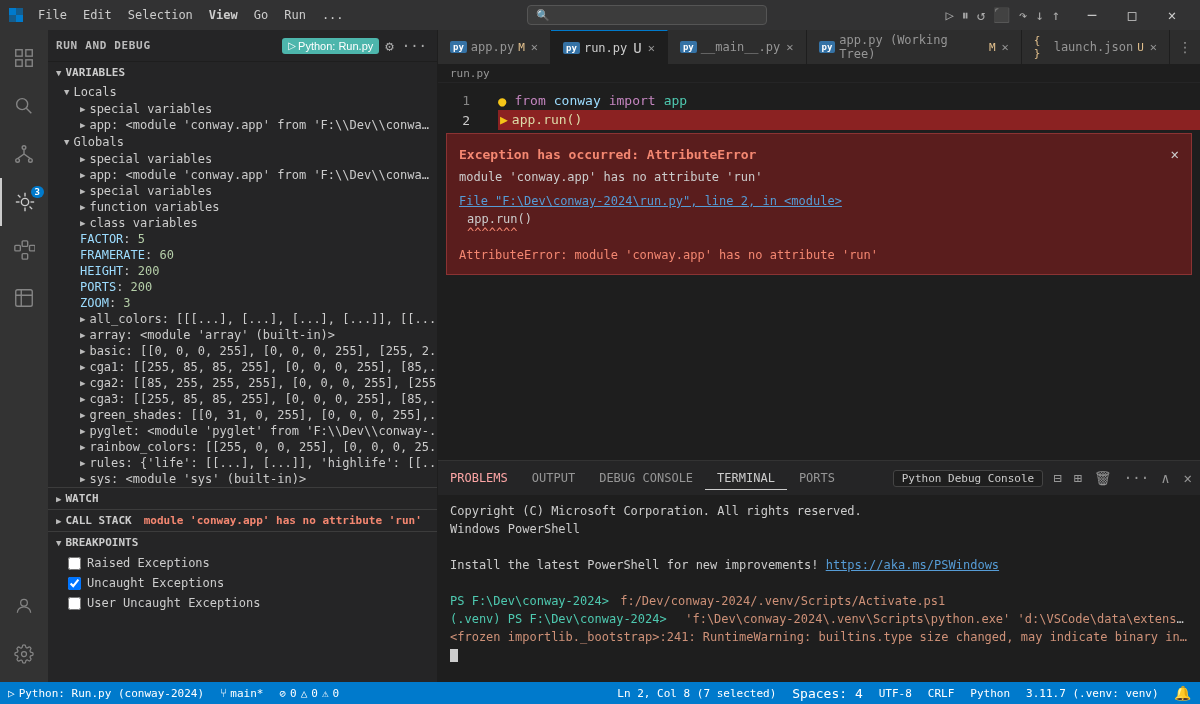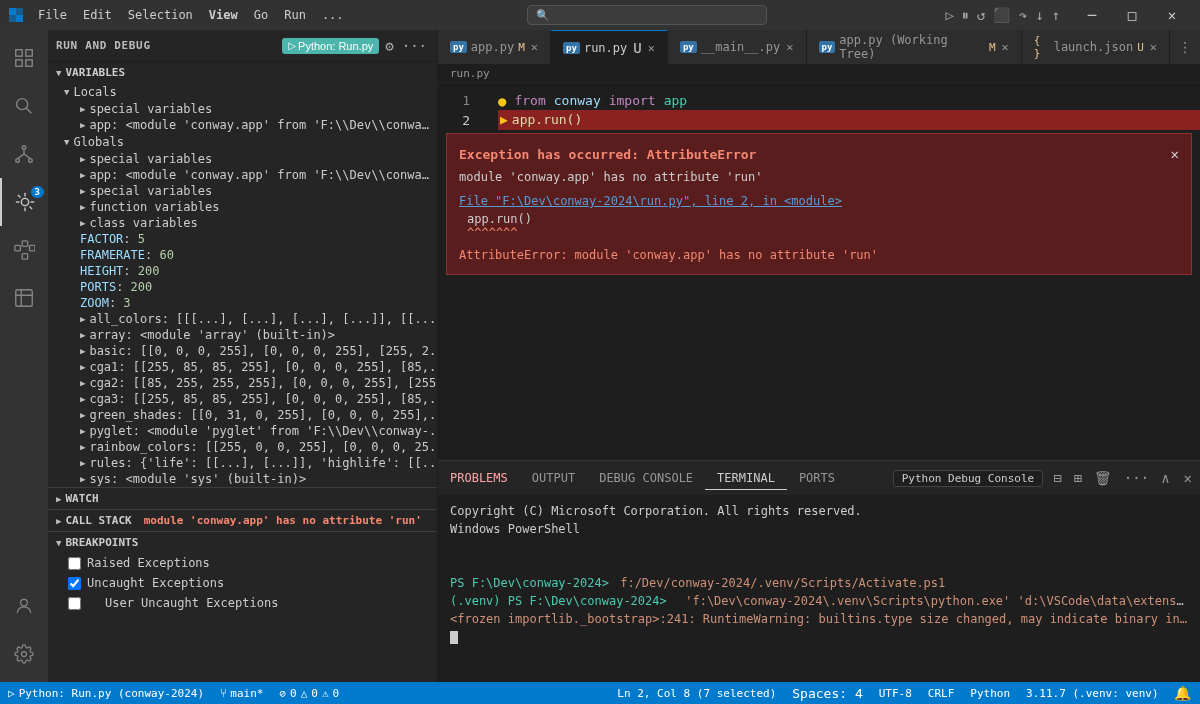--- a/index.html
+++ b/index.html
@@ -257,21 +257,21 @@
           <span>BREAKPOINTS</span>
         </div>
         <div style="display:flex;align-items:center;gap:6px;padding:3px 12px 3px 20px;font-size:12px;cursor:pointer;">
           <input type="checkbox" style="margin: 0px;">
           <span>Raised Exceptions</span>
         </div>
         <div style="display:flex;align-items:center;gap:6px;padding:3px 12px 3px 20px;font-size:12px;cursor:pointer;">
           <input type="checkbox" checked="" style="margin: 0px;">
           <span>Uncaught Exceptions</span>
         </div>
-        <div style="display:flex;align-items:center;gap:24px;padding:3px 12px 3px 20px;font-size:12px;cursor:pointer;">
+        <div style="display:flex;align-items:center;gap:6px;padding:3px 12px 3px 20px;font-size:12px;cursor:pointer;">
           <input type="checkbox" style="margin: 0px;">
           <span>User Uncaught Exceptions</span>
         </div>
       </div>
     </div>
   </div>
 
   <div style="flex:1;display:flex;flex-direction:column;overflow:hidden;">
 
     <div style="background:#2d2d2d;display:flex;align-items:center;height:35px;border-bottom:1px solid #1e1e1e;flex-shrink:0;overflow:hidden;">
@@ -371,20 +371,21 @@
         <div style="padding:0 6px;color:#969696;cursor:pointer;font-size:14px;">🗑</div>
         <div style="padding:0 6px;color:#969696;cursor:pointer;font-size:14px;">···</div>
         <div style="padding:0 6px;color:#969696;cursor:pointer;font-size:14px;">∧</div>
         <div style="padding:0 8px;color:#969696;cursor:pointer;font-size:14px;">✕</div>
       </div>
 
       <div style="flex:1;padding:6px 12px;font-size:12px;font-family:Consolas,monospace;overflow:hidden;color:#ccc;line-height:1.5;">
         <div style="white-space:nowrap;">Copyright (C) Microsoft Corporation. All rights reserved.</div>
         <div style="white-space:nowrap;">Windows PowerShell</div>
         <div style="white-space:nowrap;">&nbsp;</div>
+        <div style="white-space:nowrap;overflow:hidden;text-overflow:ellipsis;">Install the latest PowerShell for new improvements! <span style="color:#569cd6;text-decoration:underline;cursor:pointer;">https://aka.ms/PSWindows</span></div>
         <div style="white-space:nowrap;">&nbsp;</div>
         <div style="white-space:nowrap;overflow:hidden;text-overflow:ellipsis;">
           <span style="color:#4ec9b0;">PS F:\Dev\conway-2024&gt;</span>
           <span style="color:#ce9178;margin-left:4px;">f:/Dev/conway-2024/.venv/Scripts/Activate.ps1</span>
         </div>
         <div style="white-space:nowrap;overflow:hidden;text-overflow:ellipsis;">
           <span style="color:#4ec9b0;">(.venv) PS F:\Dev\conway-2024&gt;</span>
           <span style="color:#ce9178;margin-left:4px;">&nbsp;'f:\Dev\conway-2024\.venv\Scripts\python.exe' 'd:\VSCode\data\extensions\ms-python.python-2023.22.1\pythonFiles\lib\python\debugpy\adapter\/../../debugpy\launcher' '7953' '--' 'run.py'</span>
         </div>
         <div style="white-space:nowrap;overflow:hidden;text-overflow:ellipsis;color:#ce9178;">&lt;frozen importlib._bootstrap&gt;:241: RuntimeWarning: builtins.type size changed, may indicate binary incompatibility. E xpected 408 from C header, got 904 from PyObject</div>

